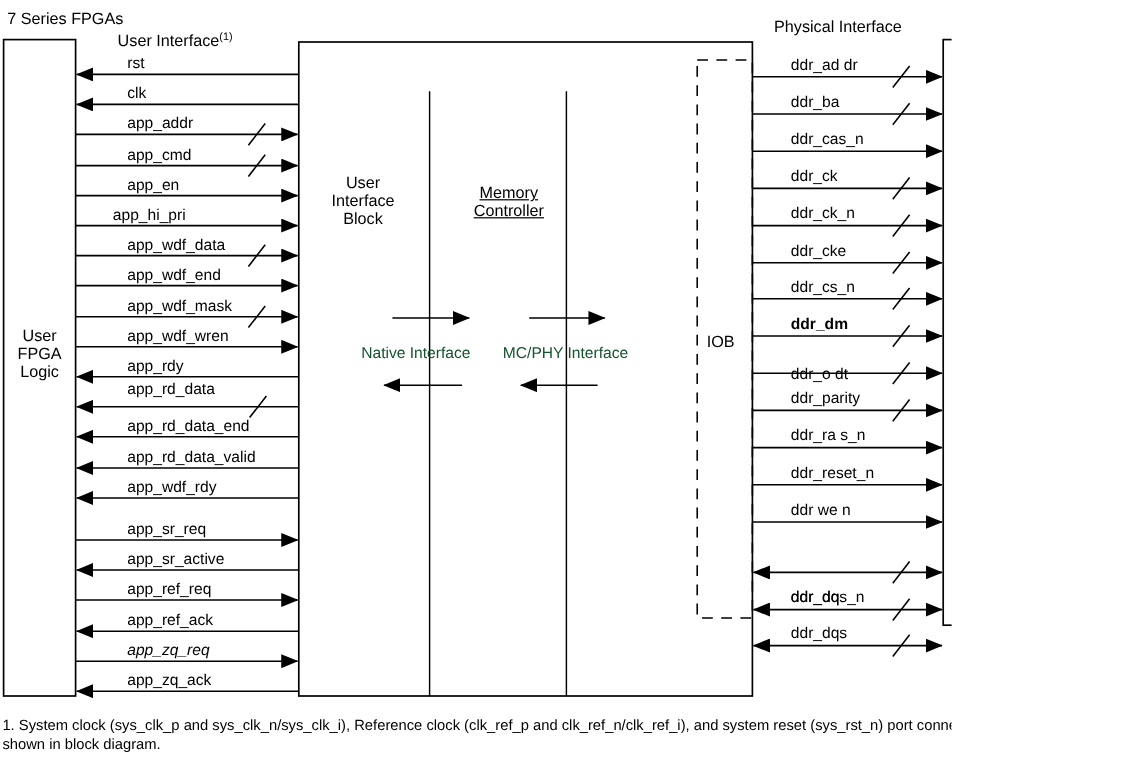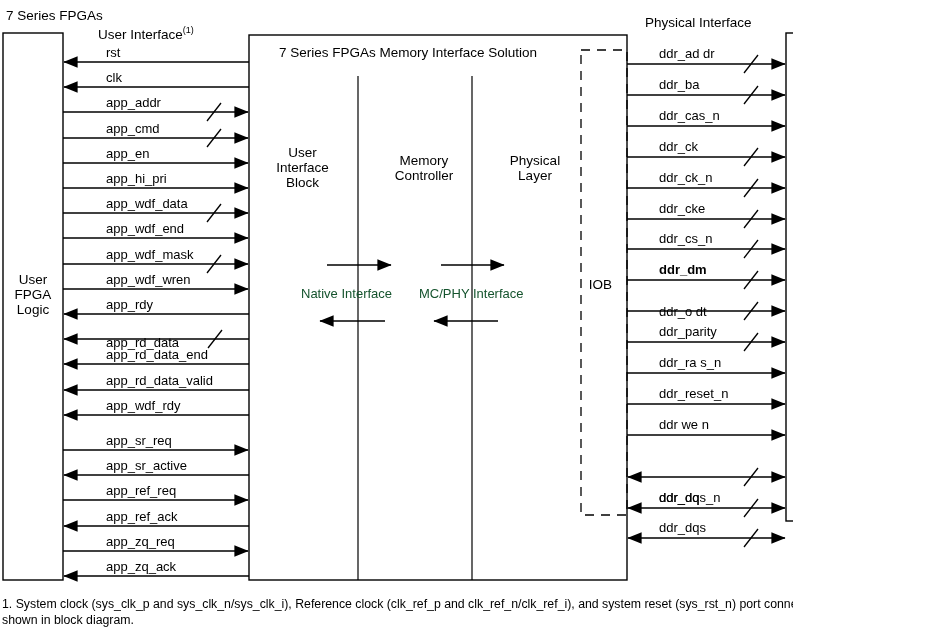--- a/index.html
+++ b/index.html
@@ -174,58 +174,55 @@
   </svg>
 
   <div class="hdr" style="left:6px;top:8px;">7 Series FPGAs</div>
 
   <div class="hdr" style="left:98px;top:25px;">
     <span>User Interface</span><sup>(1)</sup>
   </div>
 
   <div class="hdr" style="left:645px;top:15px;">Physical Interface</div>
 
-  <div class="hdr" style="left:279px;top:45px;">7 Series FPGAs Memory Interface Solution</div>
 
   <div class="boxtitle" style="left:3px;top:272px;width:60px;">User
 FPGA
 Logic</div>
   <div class="boxtitle" style="left:255px;top:145px;width:95px;">User
 Interface
 Block</div>
-  <div class="boxtitle" style="left:375px;top:153px;width:98px;">Memory
+  <div class="boxtitle" style="left:375px;top:153px;width:98px;text-decoration:underline;">Memory
 Controller</div>
-  <div class="boxtitle" style="left:490px;top:153px;width:90px;">Physical
-Layer</div>
   <div class="boxtitle" style="left:578px;top:277px;width:45px;">IOB</div>
 
   <div class="lbl" style="left:301px;top:287px;">Native Interface</div>
   <div class="lbl" style="left:419px;top:287px;">MC/PHY Interface</div>
 
   <div id="user-sig-labels">
       <div class="sig" style="left: 106px; top: 46px;">rst</div>
       <div class="sig" style="left: 106px; top: 71px;">clk</div>
       <div class="sig" style="left: 106px; top: 96px;">app_addr</div>
       <div class="sig" style="left: 106px; top: 122px;">app_cmd</div>
       <div class="sig" style="left: 106px; top: 147px;">app_en</div>
-      <div class="sig" style="left: 106px; top: 172px;">app_hi_pri</div>
+      <div class="sig" style="left: 94px; top: 172px;">app_hi_pri</div>
       <div class="sig" style="left: 106px; top: 197px;">app_wdf_data</div>
       <div class="sig" style="left: 106px; top: 222px;">app_wdf_end</div>
       <div class="sig" style="left: 106px; top: 248px;">app_wdf_mask</div>
       <div class="sig" style="left: 106px; top: 273px;">app_wdf_wren</div>
       <div class="sig" style="left: 106px; top: 298px;">app_rdy</div>
-      <div class="sig" style="left: 106px; top: 336px;">app_rd_data</div>
+      <div class="sig" style="left: 106px; top: 317px;">app_rd_data</div>
       <div class="sig" style="left: 106px; top: 348px;">app_rd_data_end</div>
       <div class="sig" style="left: 106px; top: 374px;">app_rd_data_valid</div>
       <div class="sig" style="left: 106px; top: 399px;">app_wdf_rdy</div>
       <div class="sig" style="left: 106px; top: 434px;">app_sr_req</div>
       <div class="sig" style="left: 106px; top: 459px;">app_sr_active</div>
       <div class="sig" style="left: 106px; top: 484px;">app_ref_req</div>
       <div class="sig" style="left: 106px; top: 510px;">app_ref_ack</div>
-      <div class="sig" style="left: 106px; top: 535px;">app_zq_req</div>
+      <div class="sig" style="left: 106px; top: 535px; font-style: italic;">app_zq_req</div>
       <div class="sig" style="left: 106px; top: 560px; text-align: right;">app_zq_ack</div>
     </div>
   <div id="ddr-sig-labels">
       <div class="sig" style="left: 659px; top: 47px;">ddr_ad dr</div>
       <div class="sig" style="left: 659px; top: 78px;">ddr_ba</div>
       <div class="sig" style="left: 659px; top: 109px;">ddr_cas_n</div>
       <div class="sig" style="left: 659px; top: 140px;">ddr_ck</div>
       <div class="sig" style="left: 659px; top: 171px;">ddr_ck_n</div>
       <div class="sig" style="left: 659px; top: 202px;">ddr_cke</div>
       <div class="sig" style="left: 659px; top: 232px;">ddr_cs_n</div>

